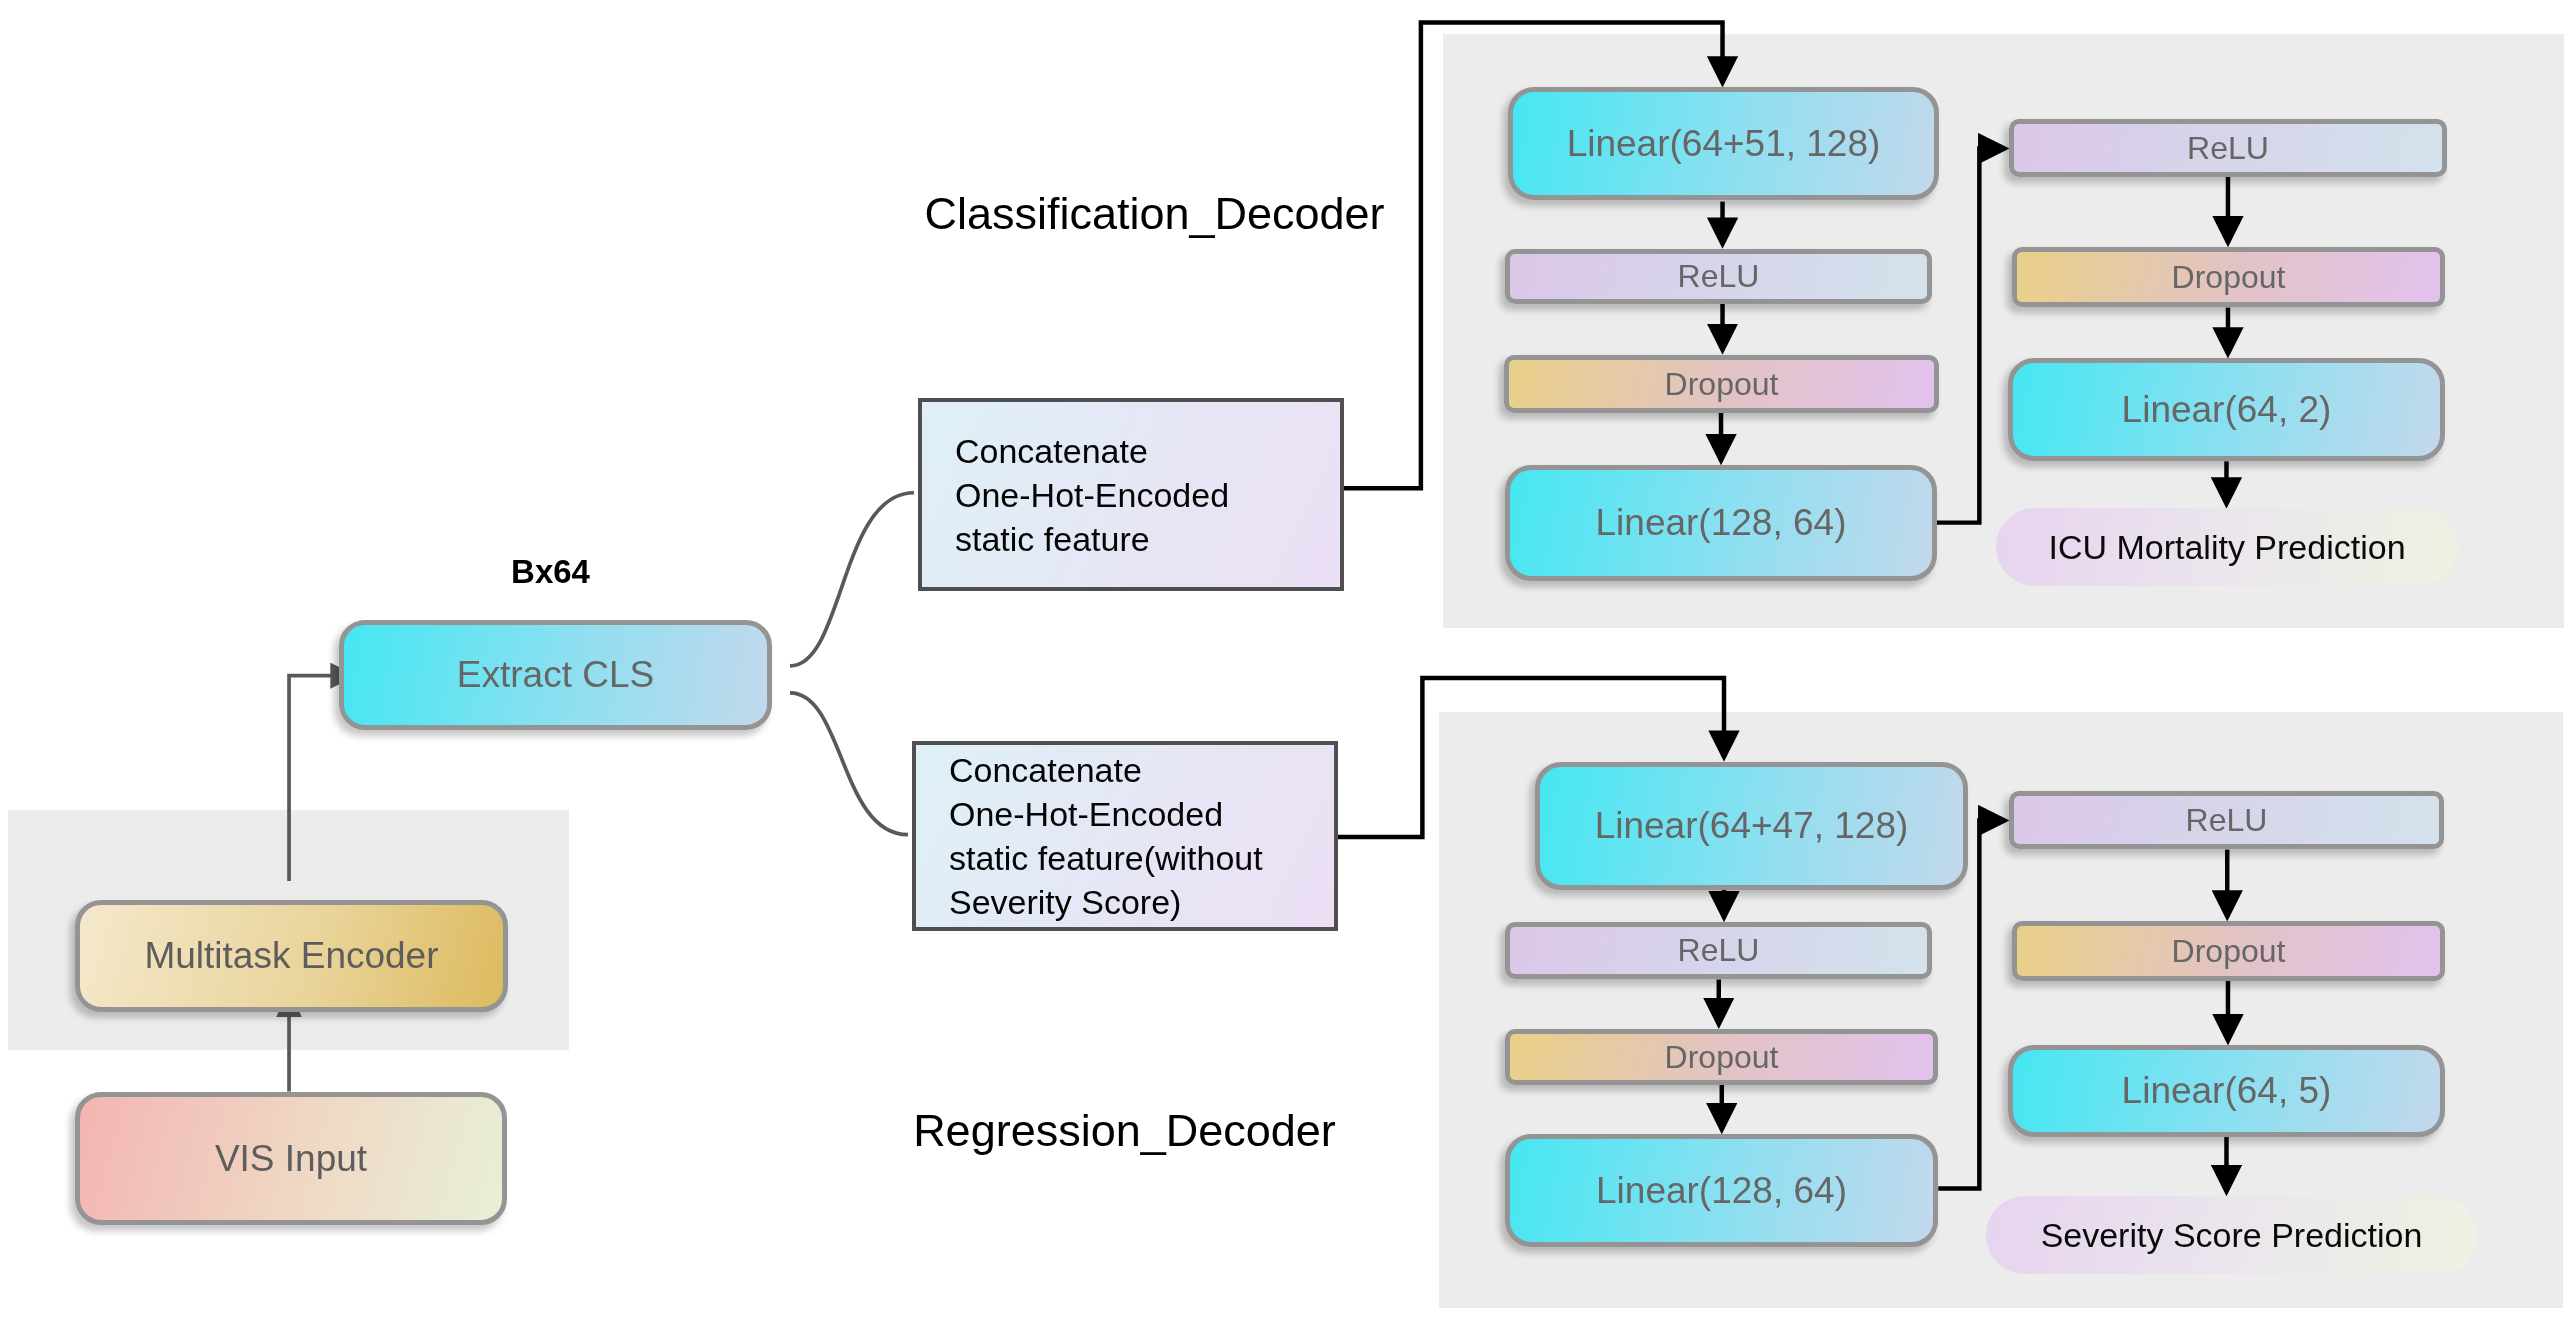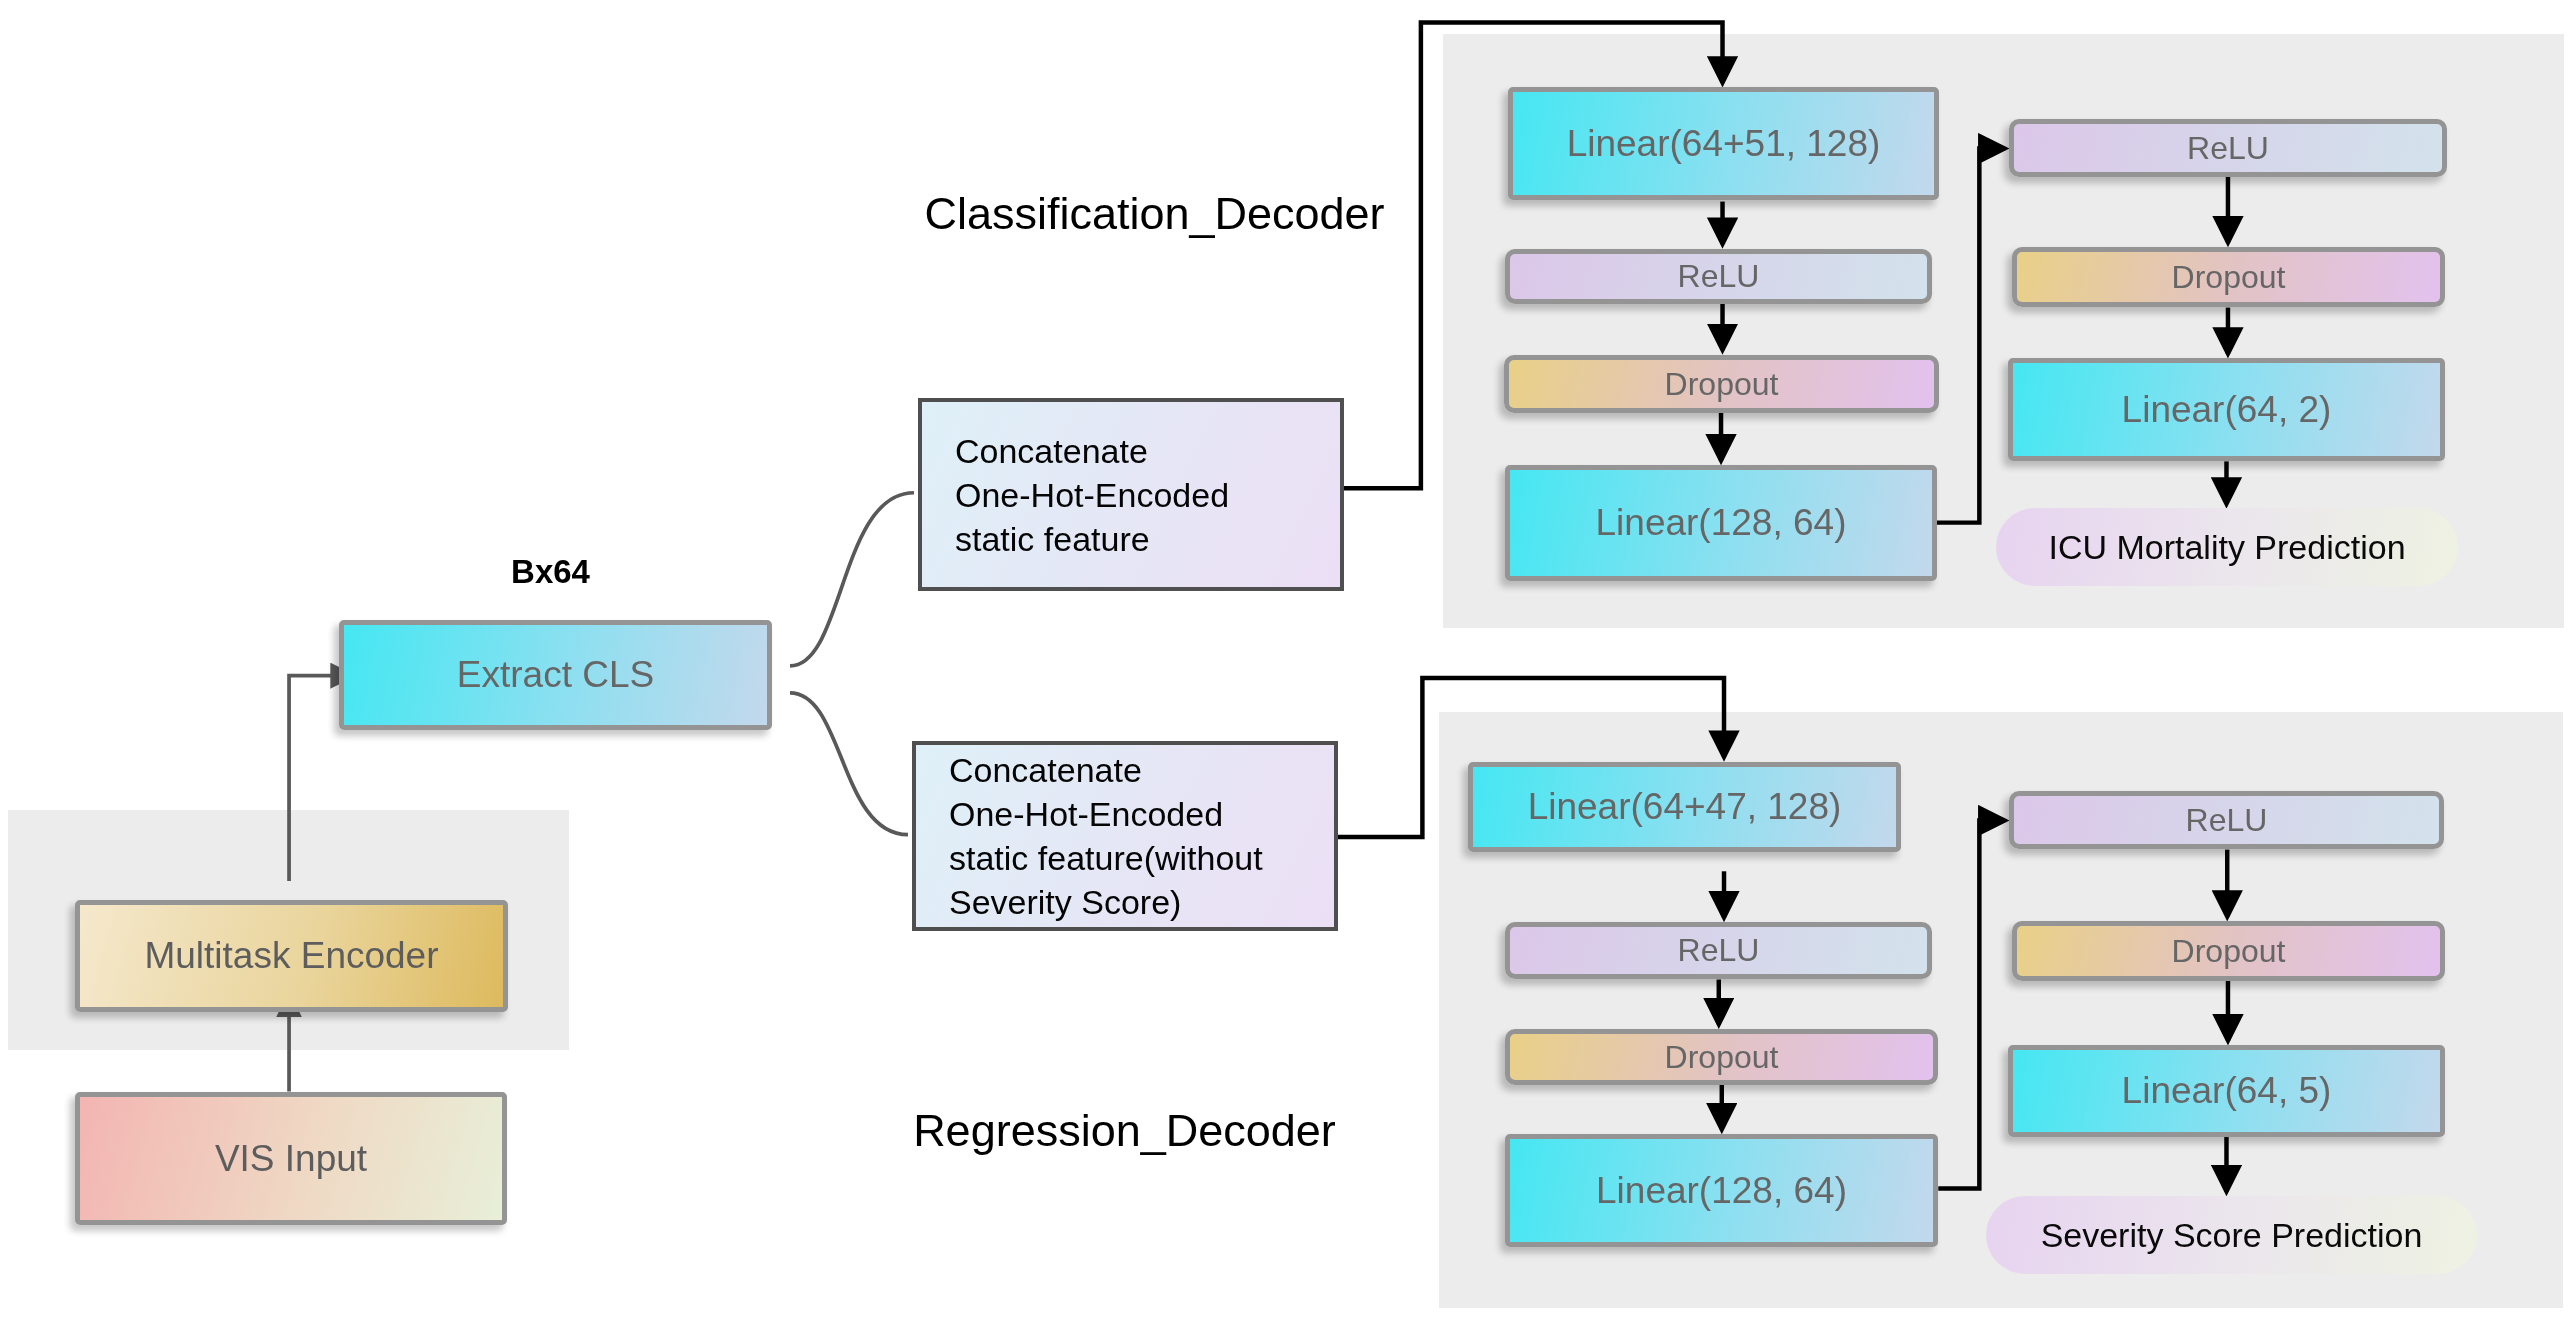--- a/index.html
+++ b/index.html
@@ -4,21 +4,21 @@
 <style>
   html,body{margin:0;padding:0;background:#ffffff;}
   .canvas{
     position:relative;width:2576px;height:1317px;background:#ffffff;
     font-family:"Liberation Sans", sans-serif;overflow:hidden;
   }
   .panel{position:absolute;background:#ececec;}
   svg.wires{position:absolute;left:0;top:0;width:2576px;height:1317px;pointer-events:none;}
   .node{
     position:absolute;display:flex;align-items:center;justify-content:center;
-    border:5.2px solid #949494;border-radius:5px;color:#666666;font-size:37px;
+    border:5.2px solid #949494;border-radius:26px;color:#666666;font-size:37px;
     box-shadow:-4.5px 5.2px 7.5px rgba(0,0,0,0.22);box-sizing:border-box;text-align:center;
   }
   .node.small{border-radius:10px;font-size:32px;}
   .grad-cyan {background:linear-gradient(100deg,#45e7f2 0%,#8fdff0 55%,#c3d8ec 100%);}
   .grad-relu {background:linear-gradient(105deg,#dcc7e9 0%,#d6d5ea 50%,#d3e2ec 100%);}
   .grad-drop {background:linear-gradient(105deg,#e9d087 0%,#e2c3c5 52%,#e2c2ee 100%);}
   .grad-gold {background:linear-gradient(105deg,#f5e8cc 0%,#e9d49b 55%,#ddba5e 100%);}
   .grad-vis  {background:linear-gradient(105deg,#f3b5b2 0%,#efd9c4 55%,#e8efd8 100%);}
   .note{
     position:absolute;display:flex;align-items:center;border:4.5px solid #4f4f4f;
@@ -100,21 +100,21 @@
 
   <div class="node grad-cyan" style="left:1508px;top:87px;width:431px;height:113px;">Linear(64+51, 128)</div>
   <div class="node small grad-relu" style="left:1505px;top:249px;width:427px;height:55px;">ReLU</div>
   <div class="node small grad-drop" style="left:1504px;top:355px;width:435px;height:58px;">Dropout</div>
   <div class="node grad-cyan" style="left:1505px;top:465px;width:432px;height:116px;">Linear(128, 64)</div>
   <div class="node small grad-relu" style="left:2009px;top:119px;width:438px;height:58px;">ReLU</div>
   <div class="node small grad-drop" style="left:2012px;top:247px;width:433px;height:60px;">Dropout</div>
   <div class="node grad-cyan" style="left:2008px;top:358px;width:437px;height:103px;">Linear(64, 2)</div>
   <div class="pill" style="left:1996px;top:508px;width:462px;height:78px;">ICU Mortality Prediction</div>
 
-  <div class="node grad-cyan" style="left:1468px;top:762px;width:433px;height:90px;">Linear(64+47, 128)</div>
+  <div class="node grad-cyan" style="left:1535px;top:762px;width:433px;height:128px;">Linear(64+47, 128)</div>
   <div class="node small grad-relu" style="left:1505px;top:922px;width:427px;height:57px;">ReLU</div>
   <div class="node small grad-drop" style="left:1505px;top:1029px;width:433px;height:56px;">Dropout</div>
   <div class="node grad-cyan" style="left:1505px;top:1134px;width:433px;height:113px;">Linear(128, 64)</div>
   <div class="node small grad-relu" style="left:2009px;top:791px;width:435px;height:58px;">ReLU</div>
   <div class="node small grad-drop" style="left:2012px;top:921px;width:433px;height:60px;">Dropout</div>
   <div class="node grad-cyan" style="left:2008px;top:1045px;width:437px;height:92px;">Linear(64, 5)</div>
   <div class="pill" style="left:1986px;top:1196px;width:491px;height:78px;">Severity Score Prediction</div>
 
 </div>
 

